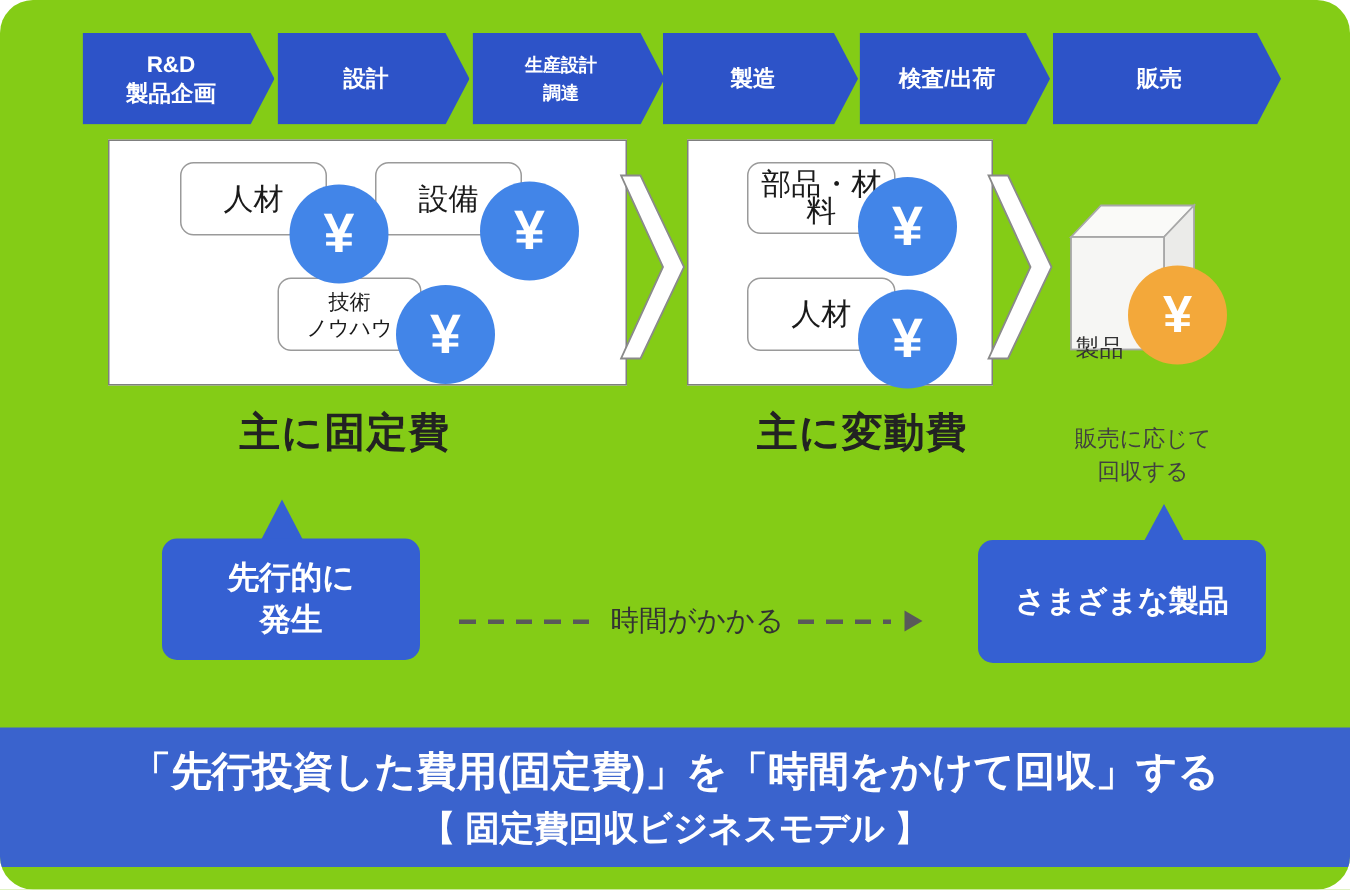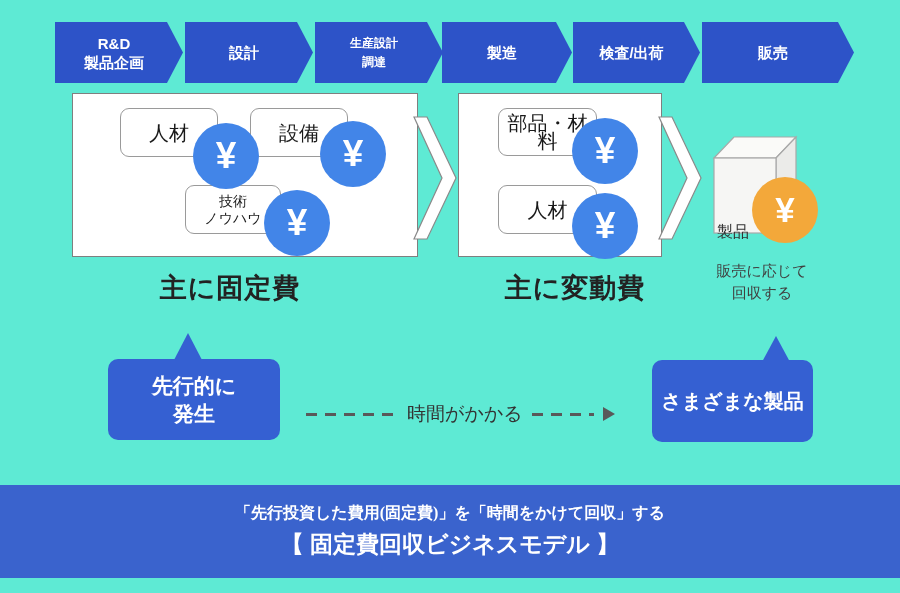--- a/index.html
+++ b/index.html
@@ -1,22 +1,23 @@
 <!DOCTYPE html>
 <html><head>
 <meta charset="utf-8">
 <style>
   * { margin: 0; padding: 0; box-sizing: border-box; }
   html, body { background: #ffffff; }
   body { font-family: "Liberation Sans", sans-serif; }
   #canvas {
     position: relative;
     width: 900px; height: 593px;
-    background: #5eead4;
+    background: #84cc16;
     overflow: hidden;
+    border-radius: 22px;
   }
 
   
   .chevron {
     position: absolute;
     top: 22px; height: 61px;
     background: #2d53c8;
     clip-path: polygon(0 0, calc(100% - 16px) 0, 100% 50%, calc(100% - 16px) 100%, 0 100%);
     display: flex; flex-direction: column;
     align-items: center; justify-content: center;
@@ -57,21 +58,21 @@
   
   .connector { position: absolute; top: 116px; }
 
   
   #cube-svg { position: absolute; left: 712px; top: 134px; }
   .cube-label {
     position: absolute; left: 717px; top: 178px; width: 58px;
     font-size: 16px; color: #333333; margin-top: 44px;
   }
   .product-caption {
-    position: absolute; left: 687px; top: 260px; width: 150px;
+    position: absolute; left: 687px; top: 282px; width: 150px;
     font-size: 15px; line-height: 22px; color: #404040; text-align: center;
   }
 
   
   .bubble {
     position: absolute;
     background: #3560d2; border-radius: 10px;
     display: flex; flex-direction: column;
     align-items: center; justify-content: center;
     color: #ffffff; font-weight: 700; text-align: center;
@@ -103,21 +104,21 @@
   }
 
   
   .banner {
     position: absolute; left: 0; top: 485px; width: 900px; height: 93px;
     background: #3a63cd;
     display: flex; flex-direction: column;
     align-items: center; justify-content: center; gap: 5px;
     color: #ffffff; font-weight: 700; text-align: center;
   }
-  .banner .line1 { font-size: 16px; font-family: Liberation Serif, serif; }
+  .banner .line1 { font-size: 27px; }
   .banner .line2 { font-size: 23px; }
 </style>
 </head>
 <body>
 
 <div id="canvas">
 
   <div class="chevron" style="left:55px;width:128px;">
     <span class="l1">R&amp;D</span>
     <span class="l2">製品企画</span>
@@ -215,21 +216,21 @@
   </div>
 
   <div class="timeline">
     <div class="dash-seg left"></div>
     <div class="timeline-label">時間がかかる</div>
     <div class="dash-seg right"></div>
     <div class="arrow-head"></div>
   </div>
 
   <div class="bubble-tail" style="left:762px;top:336px;border-bottom-width:26px;"></div>
-  <div class="bubble" style="left:652px;top:360px;width:161px;height:82px;font-size:20px;line-height:28px;">
+  <div class="bubble" style="left:652px;top:360px;width:192px;height:82px;font-size:20px;line-height:28px;">
     <span>さまざまな製品</span>
   </div>
 
   <div class="banner">
     <div class="line1">「先行投資した費用(固定費)」を「時間をかけて回収」する</div>
     <div class="line2">【 固定費回収ビジネスモデル 】</div>
   </div>
 
 </div>
 

